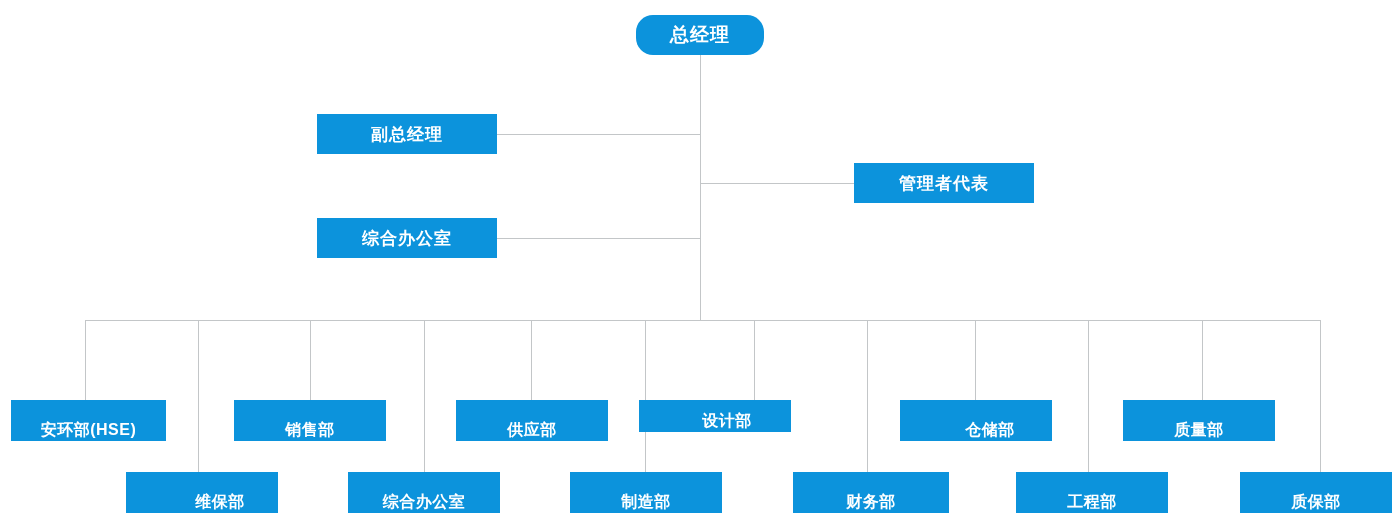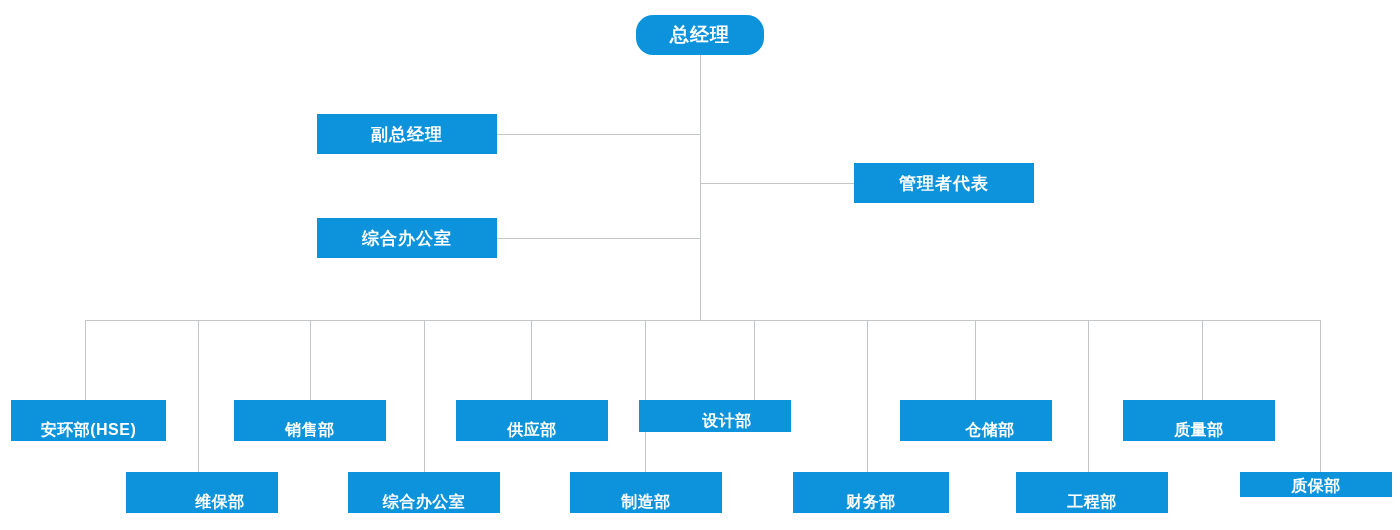--- a/index.html
+++ b/index.html
@@ -123,18 +123,18 @@
       </div>
       <div class="node dept" style="left: 570px; top: 472px; width: 152px; height: 41px;">
         <span>制造部</span>
       </div>
       <div class="node dept" style="left: 793px; top: 472px; width: 156px; height: 41px;">
         <span>财务部</span>
       </div>
       <div class="node dept" style="left: 1016px; top: 472px; width: 152px; height: 41px;">
         <span>工程部</span>
       </div>
-      <div class="node dept" style="left: 1240px; top: 472px; width: 152px; height: 25px;">
+      <div class="node dept" style="left: 1240px; top: 472px; width: 152px; height: 41px;">
         <span>质保部</span>
       </div>
     </div>
 
 </div>
 
 </body></html>

